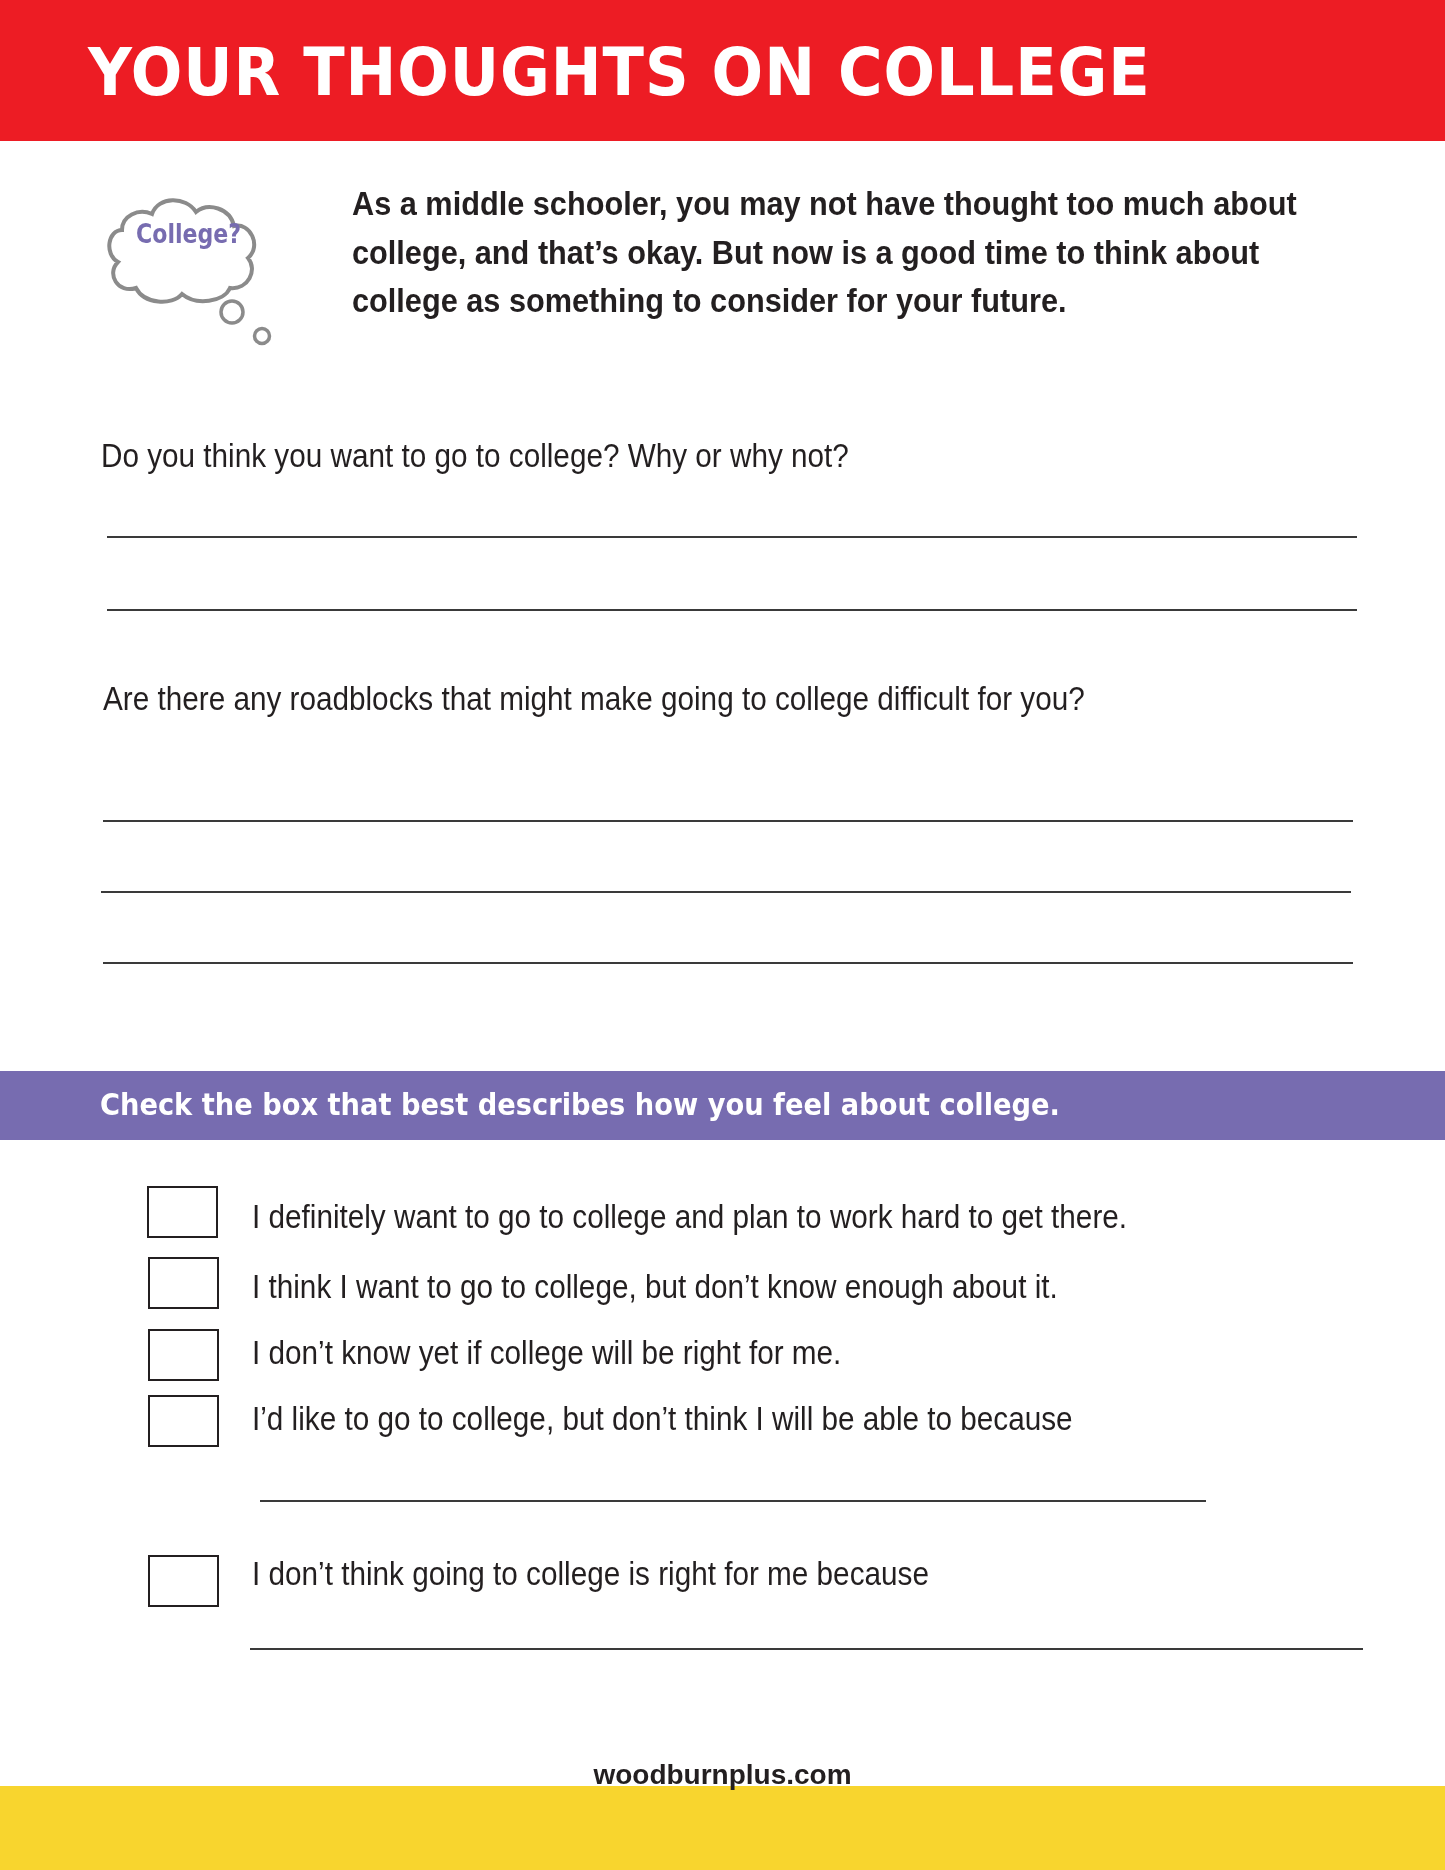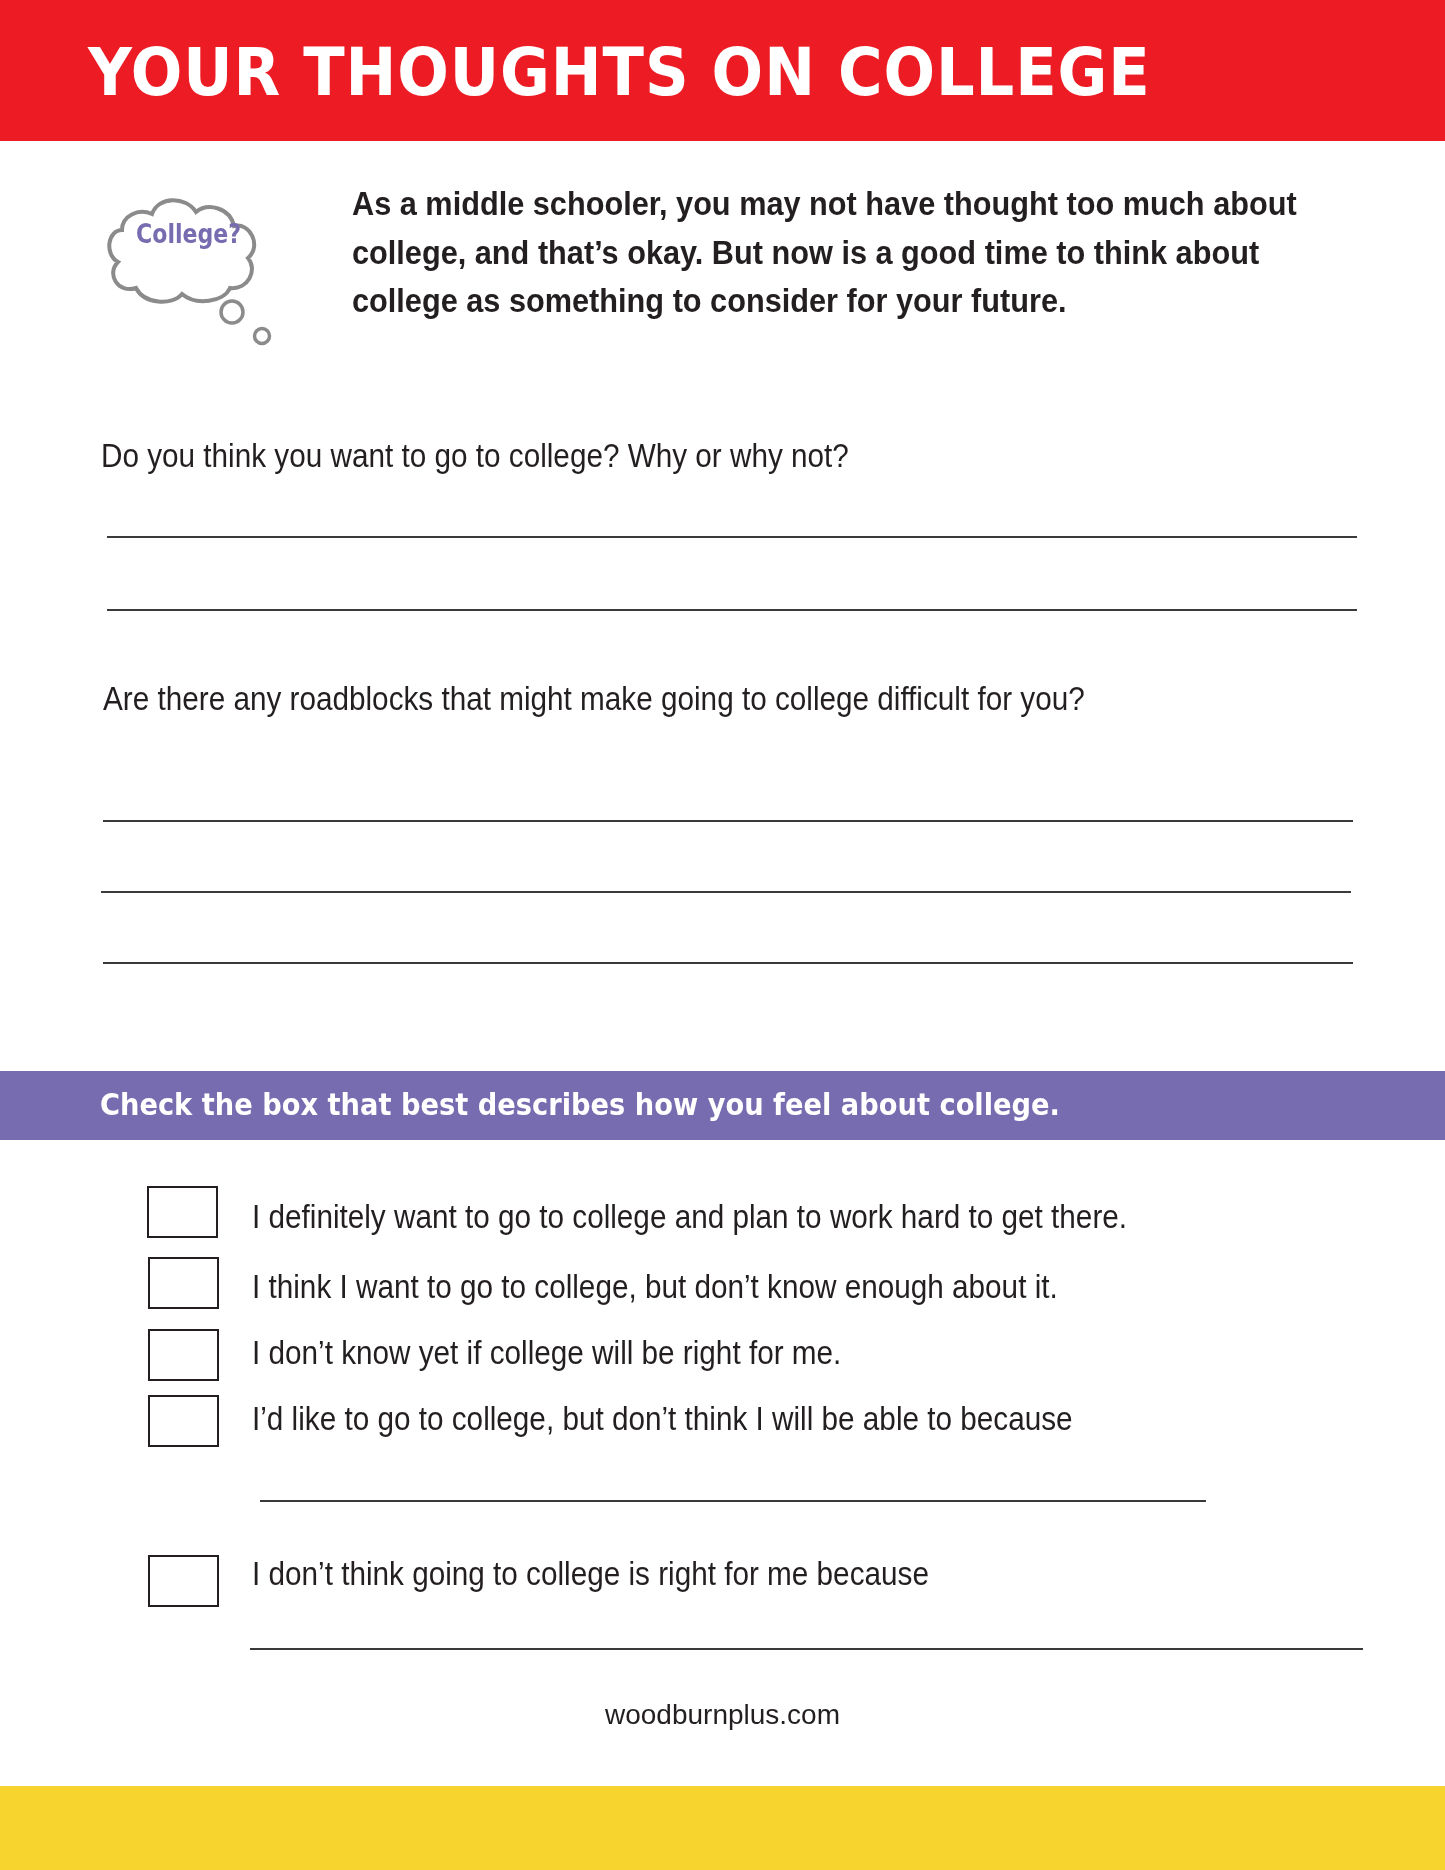--- a/index.html
+++ b/index.html
@@ -9,21 +9,21 @@
   .title { left:88px; top:34px; font-family:"DejaVu Sans", sans-serif; font-weight:bold; font-size:66px; color:#fff; letter-spacing:1px; transform:scaleX(0.92); transform-origin:left top; white-space:nowrap; }
   .cloud { left:100px; top:172px; width:180px; height:180px; }
   .intro { left:352px; top:180px; width:1060px; font-size:33px; font-weight:bold; line-height:48.5px; color:#231f20; transform:scaleX(0.93); transform-origin:left top; }
   .question { font-size:33px; color:#231f20; white-space:nowrap; transform:scaleX(0.9); transform-origin:left top; }
   .rule { height:2px; background:#3a3a3a; }
   .band { left:0; top:1071px; width:1445px; height:69px; background:#776cb0; }
   .band-text { left:100px; top:1086px; font-family:"DejaVu Sans", sans-serif; font-weight:bold; font-size:31px; color:#fff; white-space:nowrap; transform:scaleX(0.88); transform-origin:left top; }
   .cb { width:67px; height:48px; border:2.5px solid #231f20; background:#fff; box-sizing:content-box; }
   .opt { font-size:33px; color:#231f20; white-space:nowrap; transform:scaleX(0.9); transform-origin:left top; }
   .footer { left:0; top:1786px; width:1445px; height:84px; background:#f8d52e; }
-  .footer-text { left:0; top:1699px; width:1445px; text-align:center; font-size:28px; font-weight:normal; color:#231f20; }
+  .footer-text { left:0; top:1759px; width:1445px; text-align:center; font-size:28px; font-weight:bold; color:#231f20; }
 </style>
 </head>
 <body>
 
 <div class="abs header"></div>
 <div class="abs title">YOUR THOUGHTS ON COLLEGE</div>
 
 <div class="abs cloud">
   <svg width="180" height="180" viewBox="0 0 180 180">
     <path d="M22 58 C8 58 4 82 18 90 C6 102 18 122 36 116 C44 132 72 134 82 122 C96 134 124 130 130 116 C148 118 158 98 148 86 C162 74 150 50 134 54 C130 36 108 30 96 40 C86 24 58 24 52 42 C38 36 22 44 22 58 Z" fill="#fff" stroke="#8b8b8b" stroke-width="4"></path>

